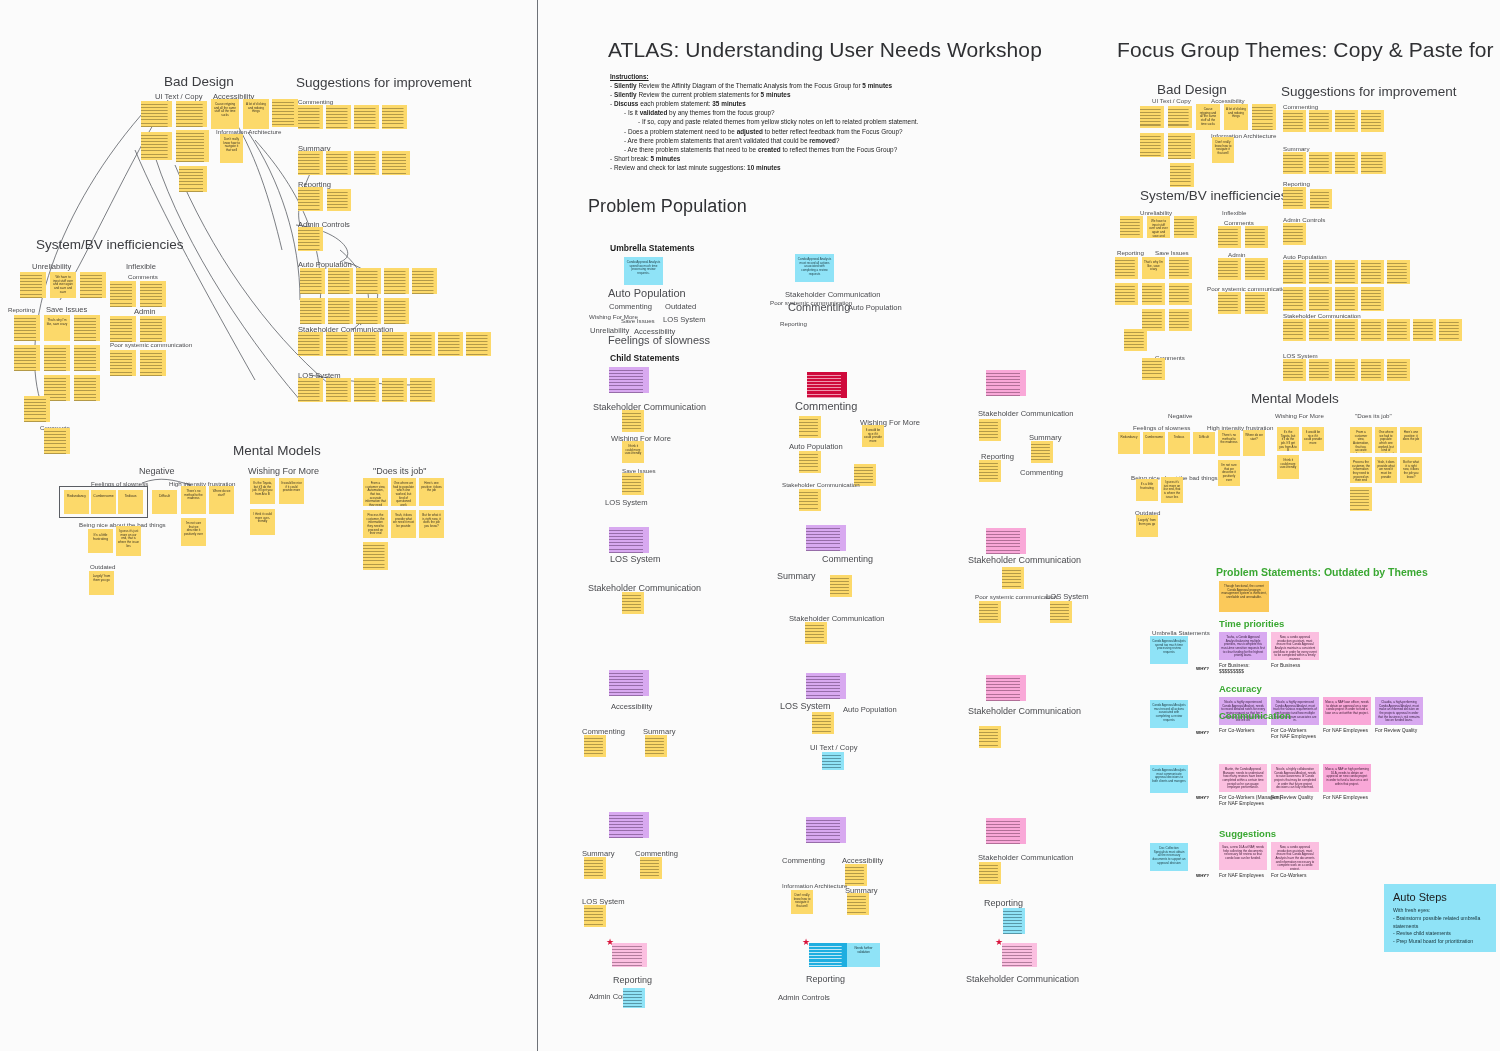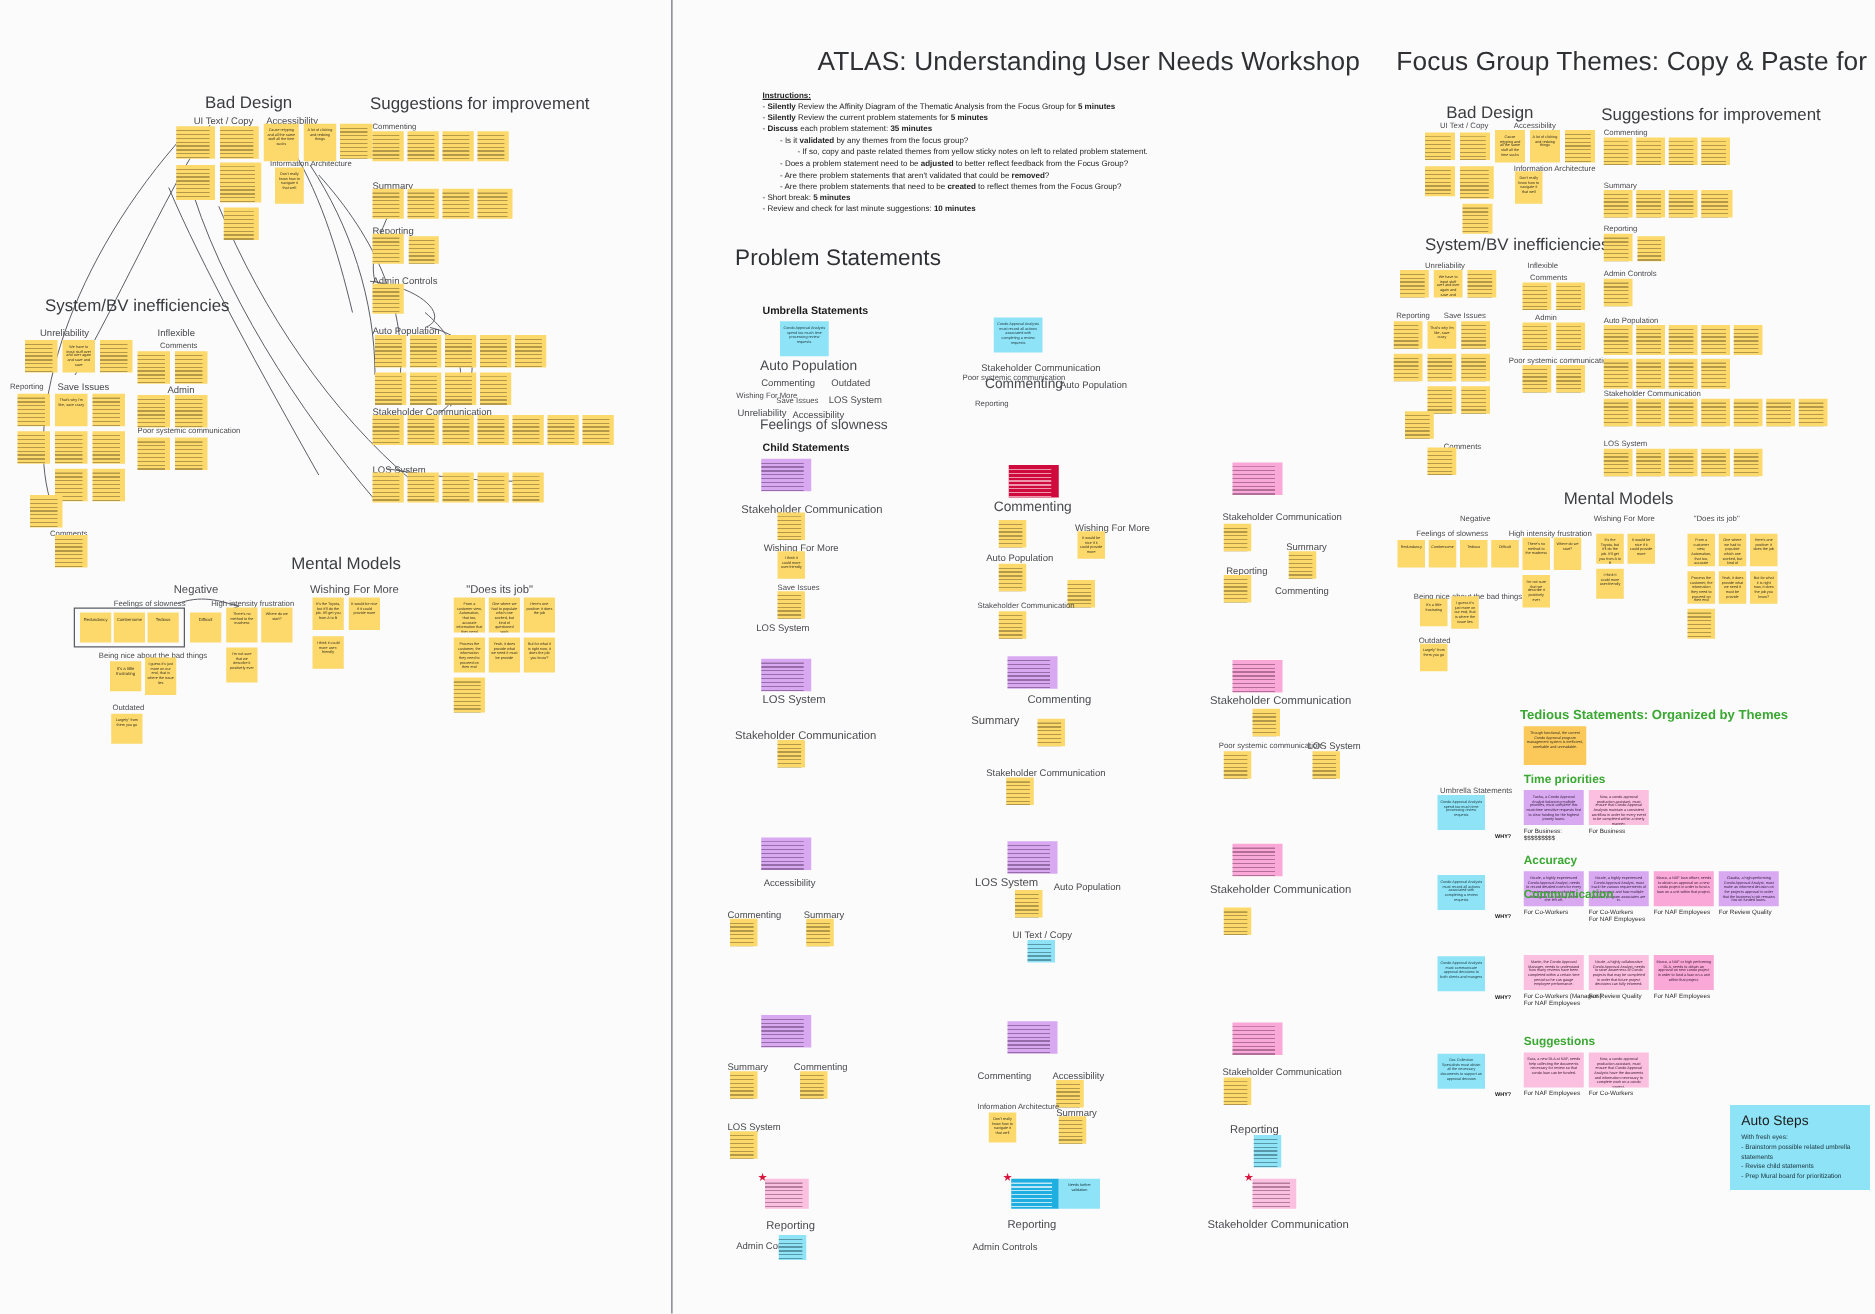--- a/index.html
+++ b/index.html
@@ -320,39 +320,39 @@
   <div class="note yellow legible sm" style="left:279px; top:478px; width:25px; height:26px;">It would be nice if it could provide more</div>
   <div class="note yellow legible sm" style="left:250px; top:509px; width:25px; height:26px;">I think it could more user-friendly</div>
   <div class="note yellow legible sm" style="left:363px; top:478px; width:25px; height:28px;">From a customer view, Automation, that too, accurate information that they need</div>
   <div class="note yellow legible sm" style="left:391px; top:478px; width:25px; height:28px;">One where we had to populate which one worked, but kind of questioned work</div>
   <div class="note yellow legible sm" style="left:419px; top:478px; width:25px; height:28px;">Here's one positive: it does the job</div>
   <div class="note yellow legible sm" style="left:363px; top:510px; width:25px; height:28px;">Process the customer, the information they need to proceed on their end</div>
   <div class="note yellow legible sm" style="left:391px; top:510px; width:25px; height:28px;">Yeah, it does provide what we need it must be provide</div>
   <div class="note yellow legible sm" style="left:419px; top:510px; width:25px; height:28px;">But for what it is right now, it does the job you know?</div>
   <div class="note yellow scribble" style="left:363px; top:542px; width:25px; height:28px;"></div>
 
-  <div class="panel-title" style="left:608px; top:38px;margin-left:46px;">ATLAS: Understanding User Needs Workshop</div>
+  <div class="panel-title" style="left:608px; top:38px;">ATLAS: Understanding User Needs Workshop</div>
 
   <div id="instructions" style="left:610px; top:72px; width:420px;">
     <div class="hd">Instructions:</div>
     <div id="instr-lines">
         <div class="l1"><span>- </span><b>Silently</b><span> Review the Affinity Diagram of the Thematic Analysis from the Focus Group for </span><b>5 minutes</b></div>
         <div class="l1"><span>- </span><b>Silently</b><span> Review the current problem statements for </span><b>5 minutes</b></div>
         <div class="l1"><span>- </span><b>Discuss</b><span> each problem statement: </span><b>35 minutes</b></div>
         <div class="l2"><span>- Is it </span><b>validated</b><span> by any themes from the focus group?</span></div>
         <div class="l3"><span>- If so, copy and paste related themes from yellow sticky notes on left to related problem statement.</span></div>
         <div class="l2"><span>- Does a problem statement need to be </span><b>adjusted</b><span> to better reflect feedback from the Focus Group?</span></div>
         <div class="l2"><span>- Are there problem statements that aren't validated that could be </span><b>removed</b><span>?</span></div>
         <div class="l2"><span>- Are there problem statements that need to be </span><b>created</b><span> to reflect themes from the Focus Group?</span></div>
         <div class="l1"><span>- Short break: </span><b>5 minutes</b></div>
         <div class="l1"><span>- Review and check for last minute suggestions: </span><b>10 minutes</b></div>
       </div>
   </div>
 
-  <div class="panel-title" style="left:588px; top:196px; font-size:18px;">Problem Statements</div>
+  <div class="panel-title" style="left:588px; top:196px; font-size:18px;">Problem Population</div>
 
   <div class="sec-head" style="left:610px; top:243px;">Umbrella Statements</div>
   <div class="sec-head" style="left:610px; top:353px;">Child Statements</div>
 
   <div class="note blue legible sm" style="left:624px; top:257px; width:39px; height:28px;">Condo Approval Analysts spend too much time processing review requests.</div>
   <div class="note blue legible sm" style="left:795px; top:254px; width:39px; height:28px;">Condo Approval Analysts must record all actions associated with completing a review requests</div>
 
   <div class="sub-label xl" style="left:608px; top:287px;">Auto Population</div>
   <div class="sub-label m" style="left:609px; top:302px;">Commenting</div>
   <div class="sub-label m" style="left:665px; top:302px;">Outdated</div>
@@ -575,21 +575,21 @@
   <div class="note yellow legible sm" style="left:1302px; top:427px; width:22px; height:24px;">It would be nice if it could provide more</div>
   <div class="note yellow legible sm" style="left:1277px; top:455px; width:22px; height:24px;">I think it could more user-friendly</div>
   <div class="note yellow legible sm" style="left:1350px; top:427px; width:22px; height:26px;">From a customer view, Automation, that too, accurate information that they need</div>
   <div class="note yellow legible sm" style="left:1375px; top:427px; width:22px; height:26px;">One where we had to populate which one worked, but kind of questioned work</div>
   <div class="note yellow legible sm" style="left:1400px; top:427px; width:22px; height:26px;">Here's one positive: it does the job</div>
   <div class="note yellow legible sm" style="left:1350px; top:457px; width:22px; height:26px;">Process the customer, the information they need to proceed on their end</div>
   <div class="note yellow legible sm" style="left:1375px; top:457px; width:22px; height:26px;">Yeah, it does provide what we need it must be provide</div>
   <div class="note yellow legible sm" style="left:1400px; top:457px; width:22px; height:26px;">But for what it is right now, it does the job you know?</div>
   <div class="note yellow scribble" style="left:1350px; top:487px; width:22px; height:24px;"></div>
 
-  <div class="theme-title head" style="left:1216px; top:566px;">Tedious Statements: Organized by Themes</div>
+  <div class="theme-title head" style="left:1216px; top:566px;">Problem Statements: Outdated by Themes</div>
   <div class="note orange legible sm" style="left:1219px; top:581px; width:50px; height:31px;">Though functional, the current Condo Approval program management system is inefficient, unreliable and unreadable.</div>
   <div class="sub-label" style="left:1152px; top:629px;">Umbrella Statements</div>
 
   <div id="themes-container">
       <div class="theme-title" style="left: 1219px; top: 618px; color: rgb(58, 168, 50);">Time priorities</div>
       <div class="note blue legible sm" style="left: 1150px; top: 636px; width: 38px; height: 28px;">Condo Approval Analysts spend too much time processing review requests</div>
       <div class="why" style="left: 1196px; top: 666px;">WHY?</div>
       <div class="note purple legible sm" style="left: 1219px; top: 632px; width: 48px; height: 28px;">Tasha, a Condo Approval Analyst balancing multiple priorities, must complete this must-time sensitive requests first to clear funding for the highest priority loans.</div>
       <div class="cap" style="left: 1219px; top: 662px; white-space: pre-line;">For Business:
 $$$$$$$$$</div>

